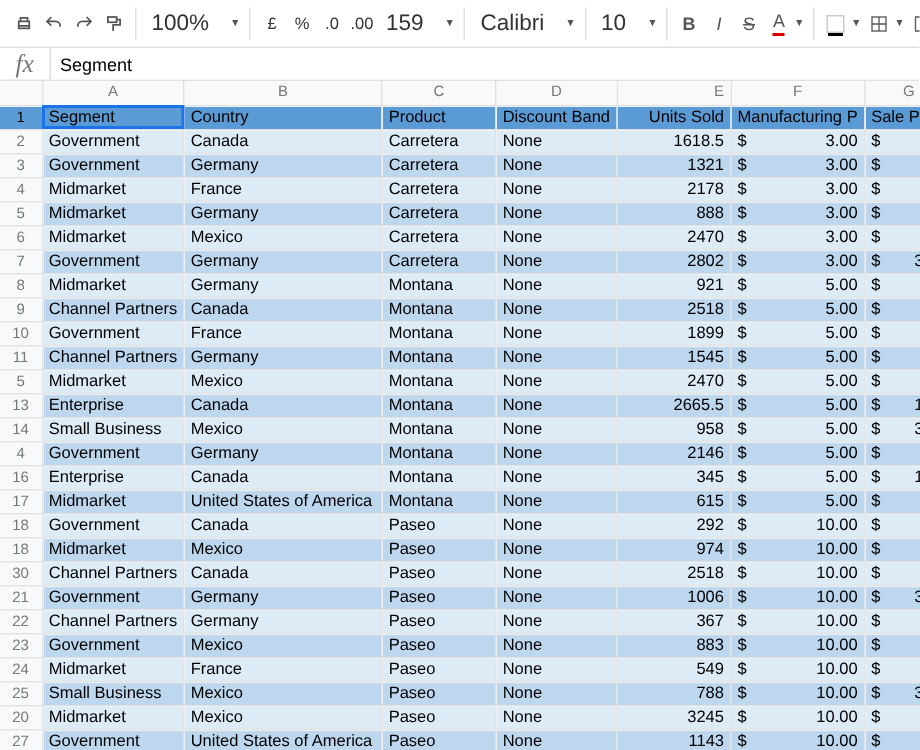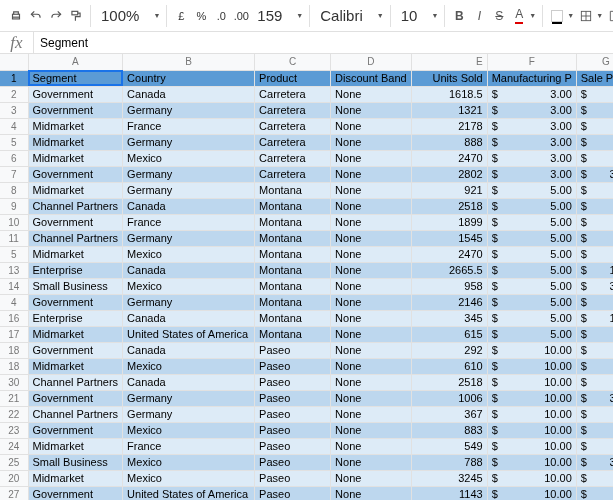--- a/index.html
+++ b/index.html
@@ -482,21 +482,21 @@
               <span class="sym">$</span>
             </span>
           </td>
         </tr>
         <tr class="odd">
           <td class="rowhdr">18</td>
           <td class="col-A">Midmarket</td>
           <td class="col-B">Mexico</td>
           <td class="col-C">Paseo</td>
           <td class="col-D">None</td>
-          <td class="col-E">610</td>
+          <td class="col-E">974</td>
           <td class="col-F">
             <span class="money">
               <span class="sym">$</span>
               <span>10.00</span>
             </span>
           </td>
           <td class="col-G">
             <span class="money">
               <span class="sym">$</span>
             </span>

